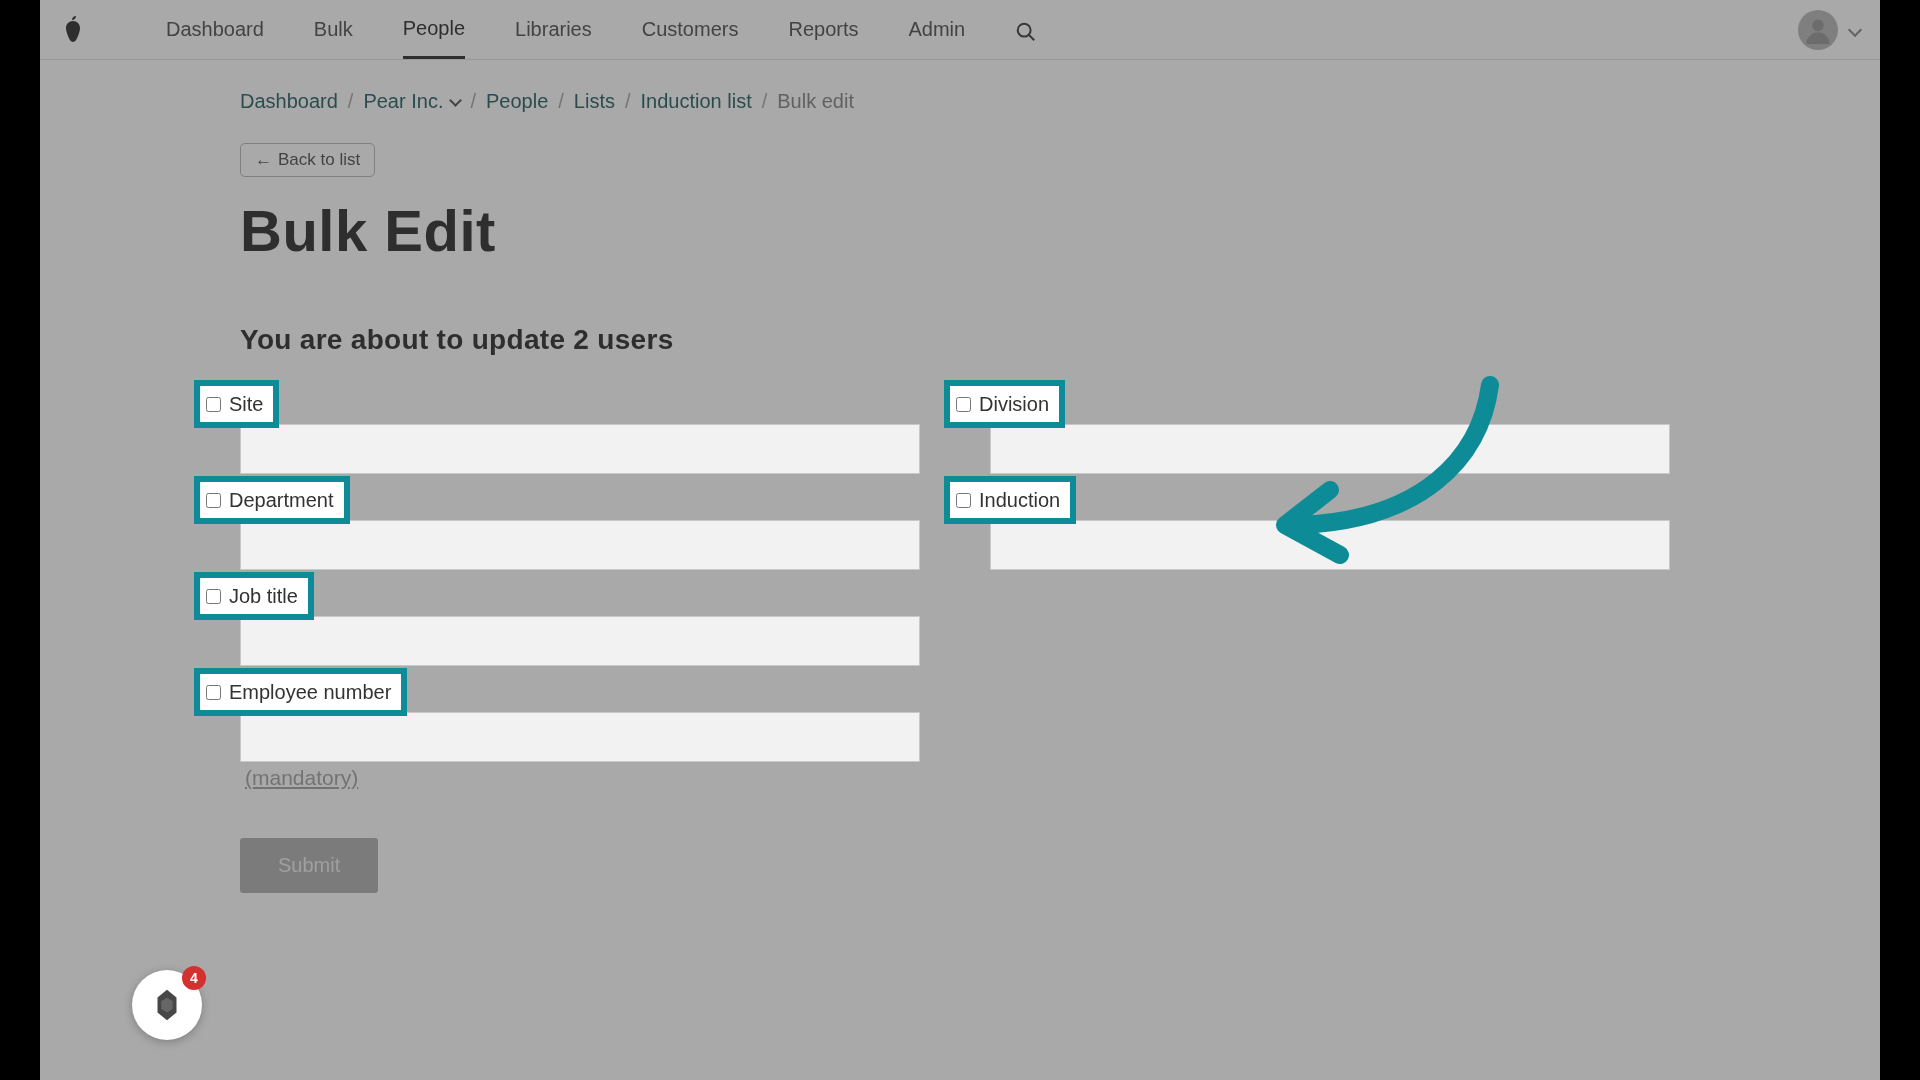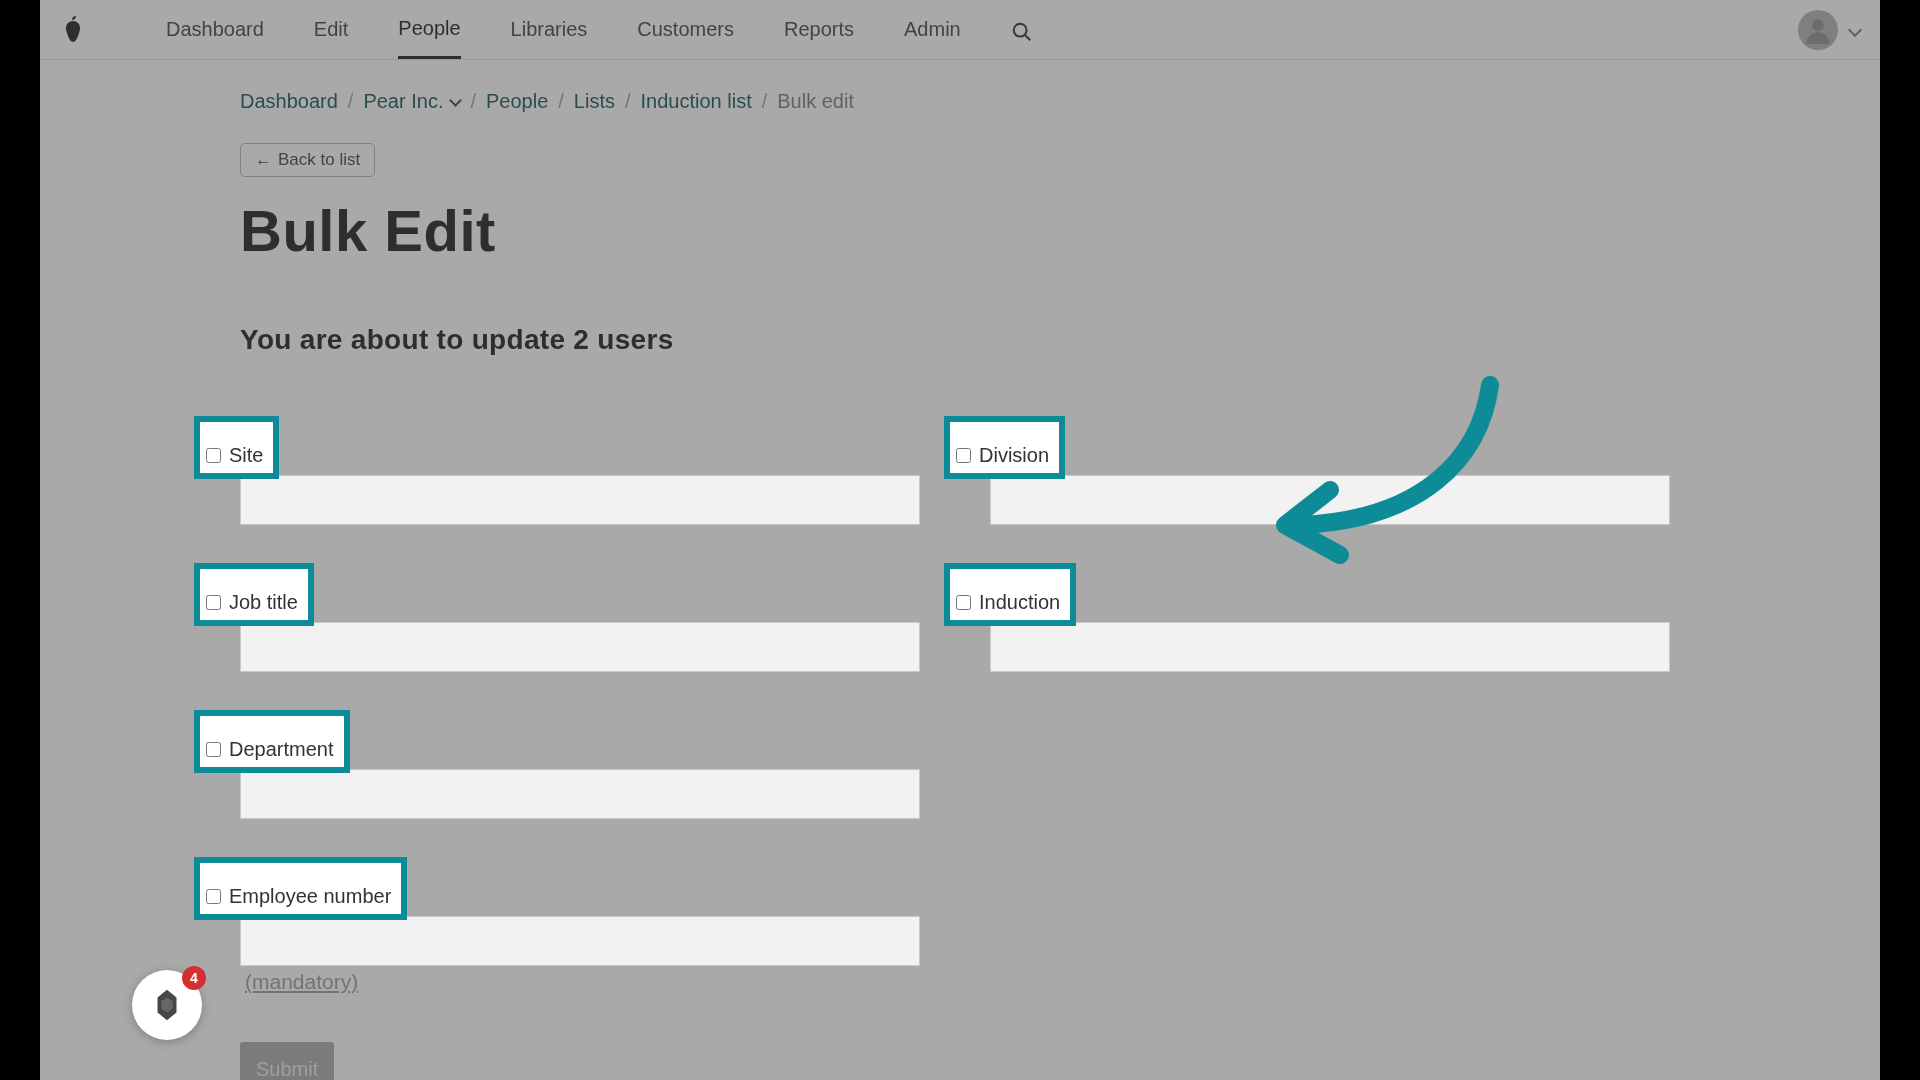--- a/index.html
+++ b/index.html
@@ -165,22 +165,21 @@
     }
     .field-block {
       margin-bottom: 8px;
     }
     .field-label {
       display: inline-flex;
       align-items: center;
       gap: 8px;
       font-size: 20px;
       color: #333;
-      padding: 22px 10px 6px 6px;
-      margin-top: 36px;
+      padding: 7px 10px 6px 6px;
     }
     .field-label input[type="checkbox"] {
       width: 15px;
       height: 15px;
     }
     .field-input {
       width: 100%;
       height: 50px;
       border: 1px solid #c8c8c8;
       background: #f2f2f2;
@@ -208,21 +207,21 @@
     }
     
     .submit-btn {
       display: inline-block;
       margin-top: 40px;
       margin-left: 40px;
       background: #b3b3b3;
       color: #eee;
       border: none;
       border-radius: 3px;
-      padding: 16px 16px;
+      padding: 16px 38px;
       font-size: 20px;
       cursor: pointer;
     }
     
     .widget {
       position: absolute;
       left: 92px;
       bottom: 40px;
       width: 70px;
       height: 70px;
@@ -269,21 +268,21 @@
 <div class="app-wrap">
 
   <div class="topnav">
     <div class="logo">
       <svg viewBox="0 0 26 34">
           <path fill="#333" d="M16 3c0 2-1.5 4-4 4 0-2 1.5-4 4-4zM13 8c4 0 7 3 7 7 0 3-1 5-2 8-1 3-3 6-5 6s-4-3-5-6c-1-3-2-5-2-8 0-4 3-7 7-7z"></path>
         </svg>
     </div>
     <div class="nav-items">
       <a class="nav-item">Dashboard</a>
-      <a class="nav-item">Edit</a>
+      <a class="nav-item">Bulk</a>
       <a class="nav-item active">People</a>
       <a class="nav-item">Libraries</a>
       <a class="nav-item">Customers</a>
       <a class="nav-item">Reports</a>
       <a class="nav-item">Admin</a>
       <span class="search-btn">
         <svg width="22" height="22" viewBox="0 0 24 24" fill="none" stroke="#444" stroke-width="2.2">
             <circle cx="10" cy="10" r="7"></circle>
             <line x1="15" y1="15" x2="21" y2="21"></line>
           </svg>
@@ -334,28 +333,28 @@
           <div class="field-block hl">
             <label class="field-label">
               <input type="checkbox" style="">
               <span>Site</span>
             </label>
             <input class="field-input" type="text" disabled="" style="">
           </div>
           <div class="field-block hl">
             <label class="field-label">
               <input type="checkbox" style="">
+              <span>Department</span>
+            </label>
+            <input class="field-input" type="text" disabled="" style="">
+          </div>
+          <div class="field-block hl">
+            <label class="field-label">
+              <input type="checkbox" style="">
               <span>Job title</span>
-            </label>
-            <input class="field-input" type="text" disabled="" style="">
-          </div>
-          <div class="field-block hl">
-            <label class="field-label">
-              <input type="checkbox" style="">
-              <span>Department</span>
             </label>
             <input class="field-input" type="text" disabled="" style="">
           </div>
           <div class="field-block hl">
             <label class="field-label">
               <input type="checkbox" style="">
               <span>Employee number</span>
             </label>
             <input class="field-input" type="text" disabled="" style="">
             <div class="helper">(mandatory)</div>

